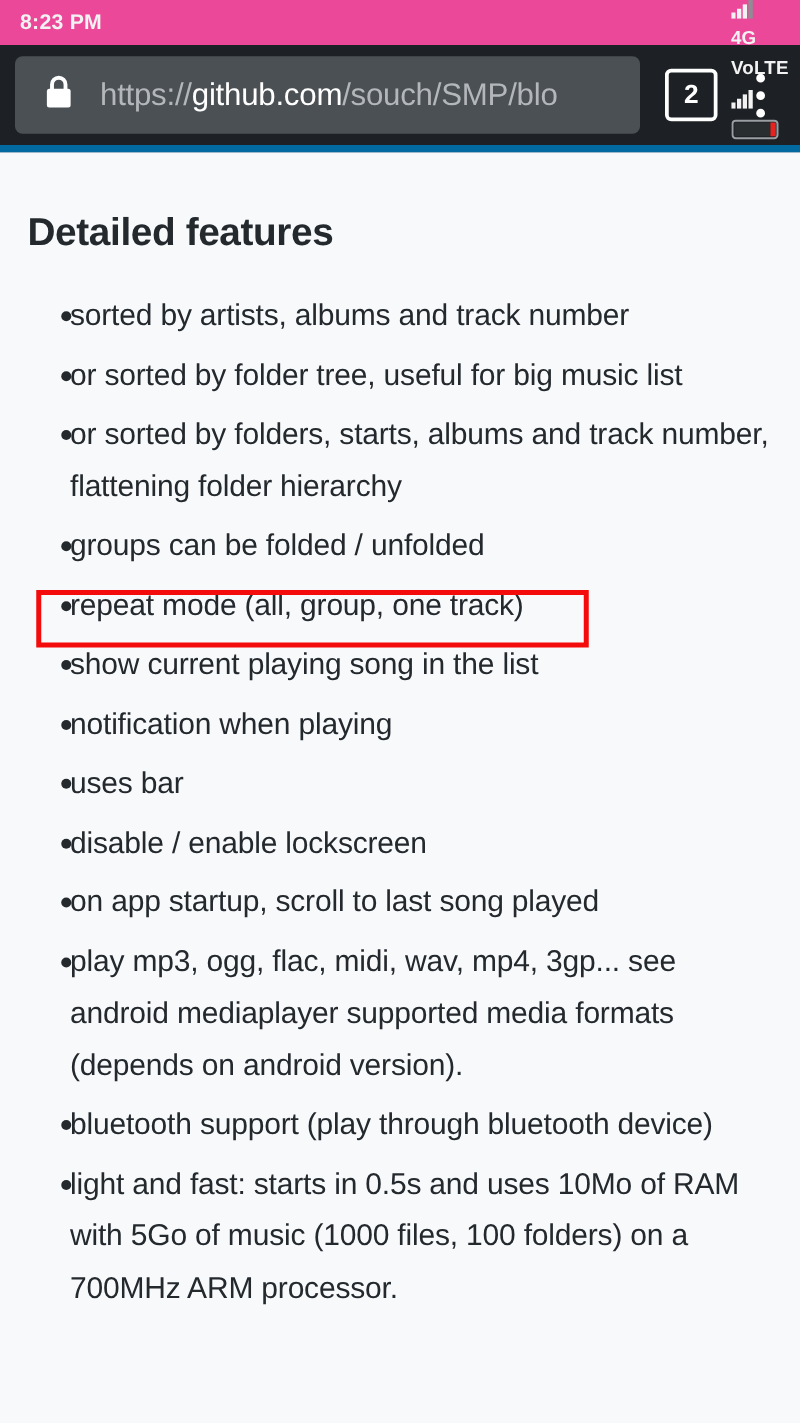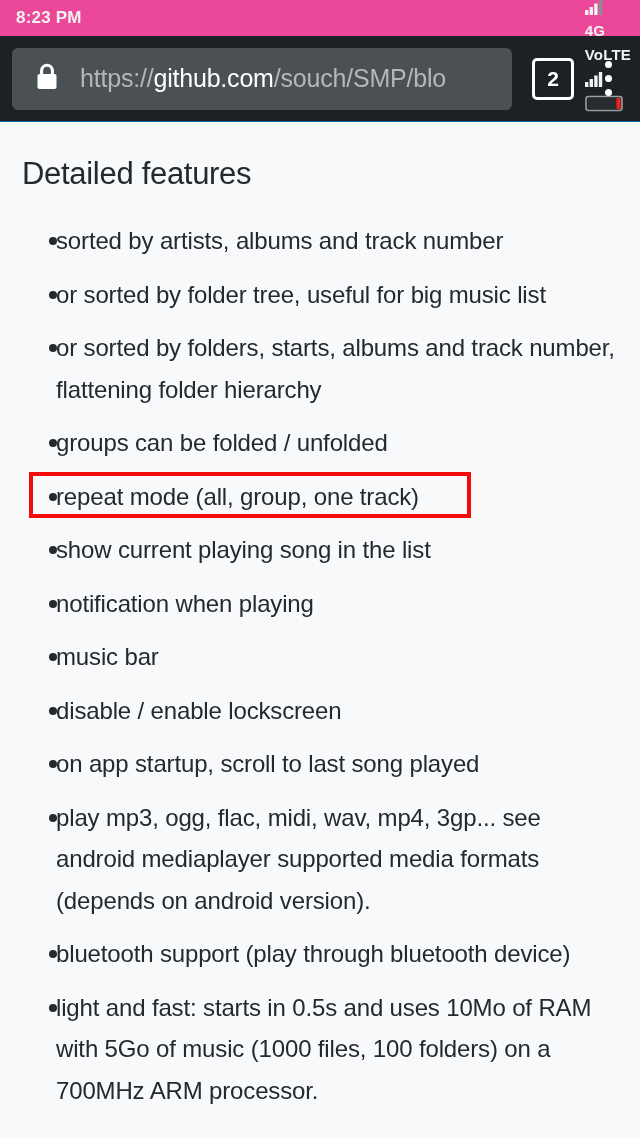--- a/index.html
+++ b/index.html
@@ -44,21 +44,21 @@
     letter-spacing: 0.2px;
   }
 
   
   .browser-chrome {
     height: 86px;
     background: #1d2125;
     display: flex;
     align-items: center;
     padding: 0 10px 0 12px;
-    border-bottom: 1px solid #0369a1;
+    border-bottom: 6px solid #0369a1;
   }
   .url-pill {
     flex: 1;
     height: 62px;
     background: #4b5055;
     border-radius: 6px;
     display: flex;
     align-items: center;
     padding: 0 14px 0 22px;
     overflow: hidden;
@@ -111,42 +111,43 @@
   .page {
     background: #f8f9fb;
     height: 1016px;
     padding: 0;
     position: relative;
     overflow: hidden;
   }
 
   .page-title {
     font-size: 31px;
-    font-weight: normal;
+    font-weight: bold;
     color: #24292e;
     padding: 34px 0 0 22px;
     letter-spacing: -0.3px;
+    margin-top: 12px;
   }
 
   .feature-list {
     list-style: none;
     margin: 28px 0 0 0;
     padding: 0;
   }
   .feature-list li {
     position: relative;
     padding-left: 56px;
     padding-right: 14px;
     font-size: 24px;
     line-height: 41.5px;
     color: #24292e;
     margin-bottom: 0;
     letter-spacing: -0.15px;
   }
-  .feature-list li + li { margin-top: 12px; }
+  .feature-list li + li { margin-top: 6px; }
   .feature-list li::before {
     content: "";
     position: absolute;
     left: 49px;
     top: 17px;
     width: 8px;
     height: 8px;
     border-radius: 50%;
     background: #24292e;
   }
@@ -254,21 +255,21 @@
   <h1 class="page-title">Detailed features</h1>
 
   <ul class="feature-list" id="feature-list">
       <li><span>sorted by artists, albums and track number</span></li>
       <li><span>or sorted by folder tree, useful for big music list</span></li>
       <li><span>or sorted by folders, starts, albums and track number, flattening folder hierarchy</span></li>
       <li><span>groups can be folded / unfolded</span></li>
       <li><span>repeat mode (all, group, one track)</span></li>
       <li><span>show current playing song in the list</span></li>
       <li><span>notification when playing</span></li>
-      <li><span>music bar</span></li>
+      <li><span>uses bar</span></li>
       <li><span>disable / enable lockscreen</span></li>
       <li><span>on app startup, scroll to last song played</span></li>
       <li><span>play mp3, ogg, flac, midi, wav, mp4, 3gp... see android mediaplayer supported media formats (depends on android version).</span></li>
       <li><span>bluetooth support (play through bluetooth device)</span></li>
       <li><span>light and fast: starts in 0.5s and uses 10Mo of RAM with 5Go of music (1000 files, 100 folders) on a 700MHz ARM processor.</span></li>
     </ul>
 
   <div class="annotation-box" style="border-color: rgb(244, 11, 11); top: 350px; height: 45.5px;"></div>
 
 </div>

